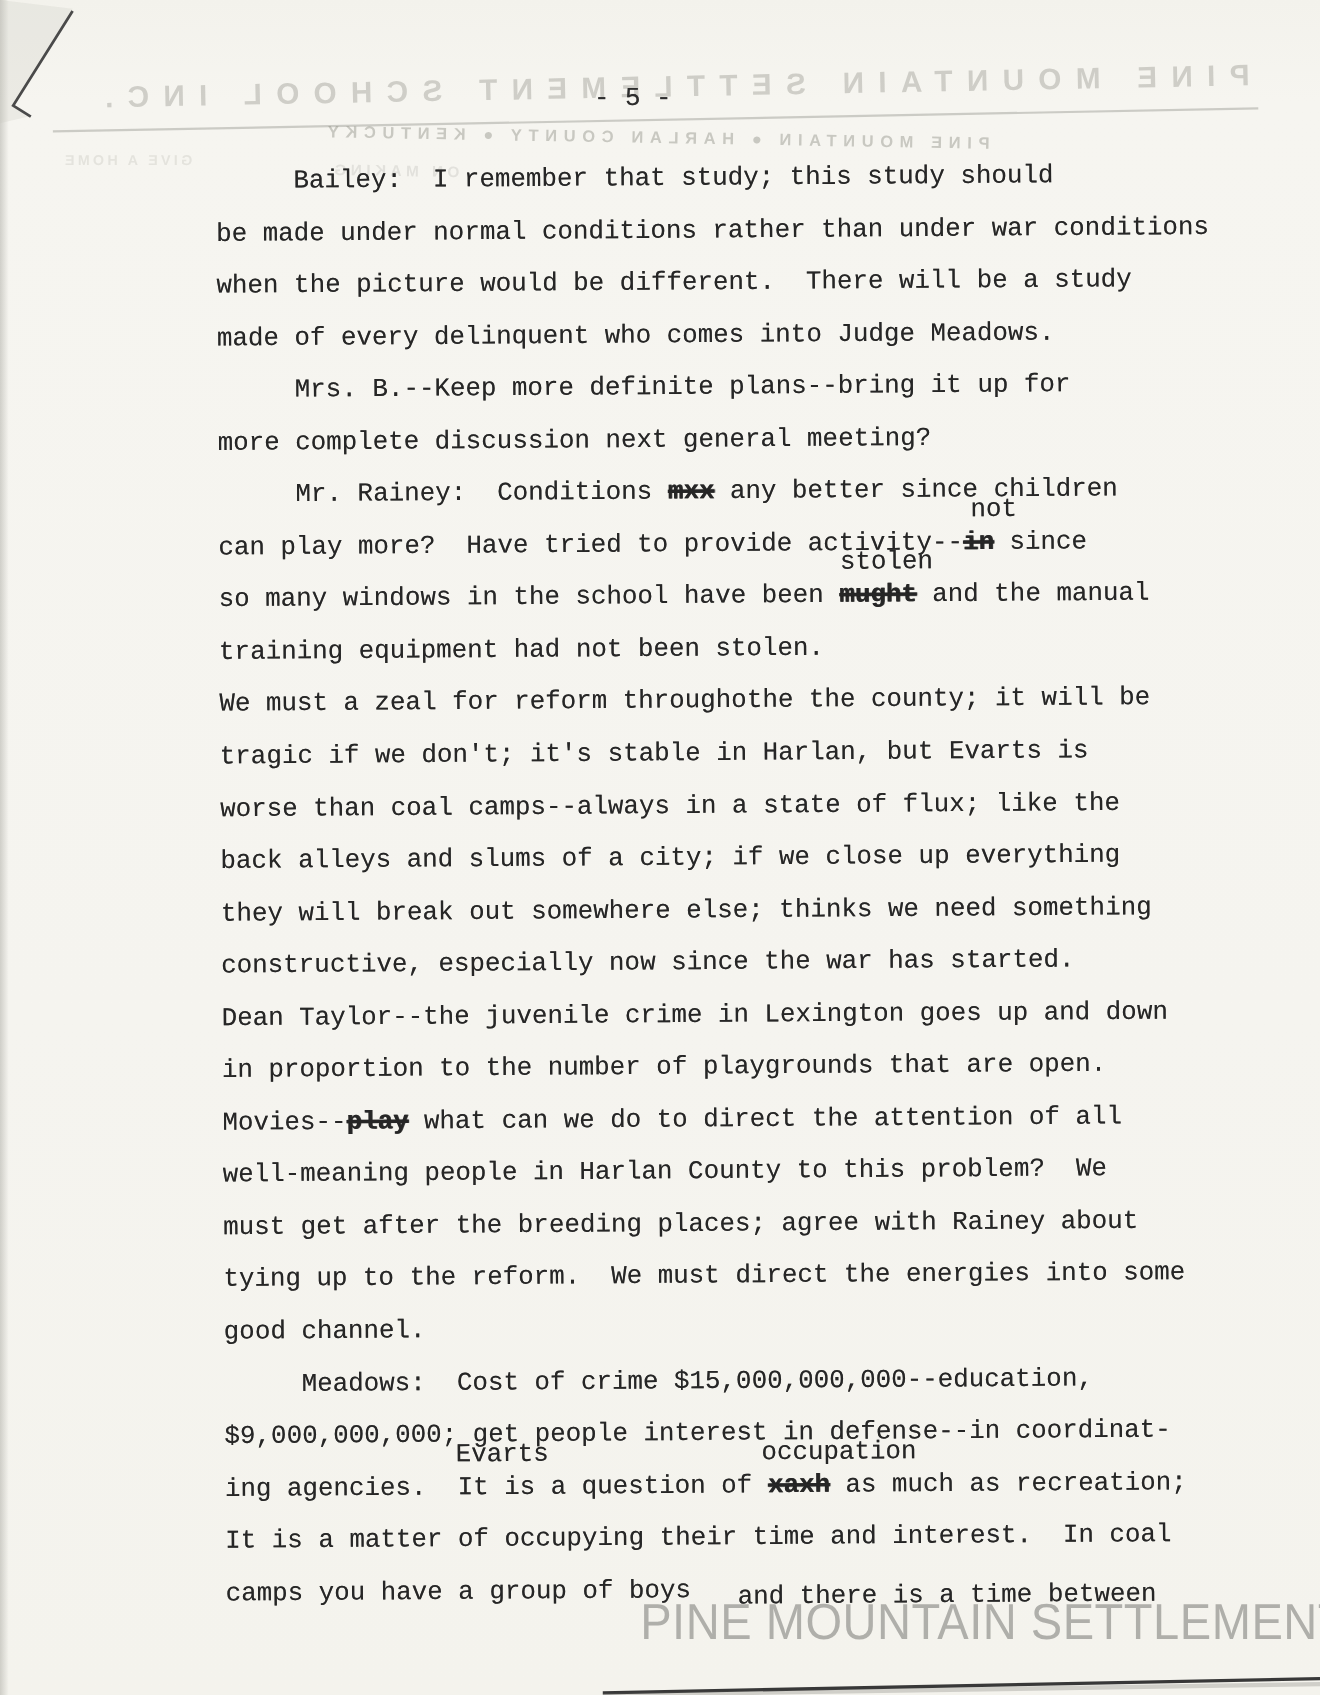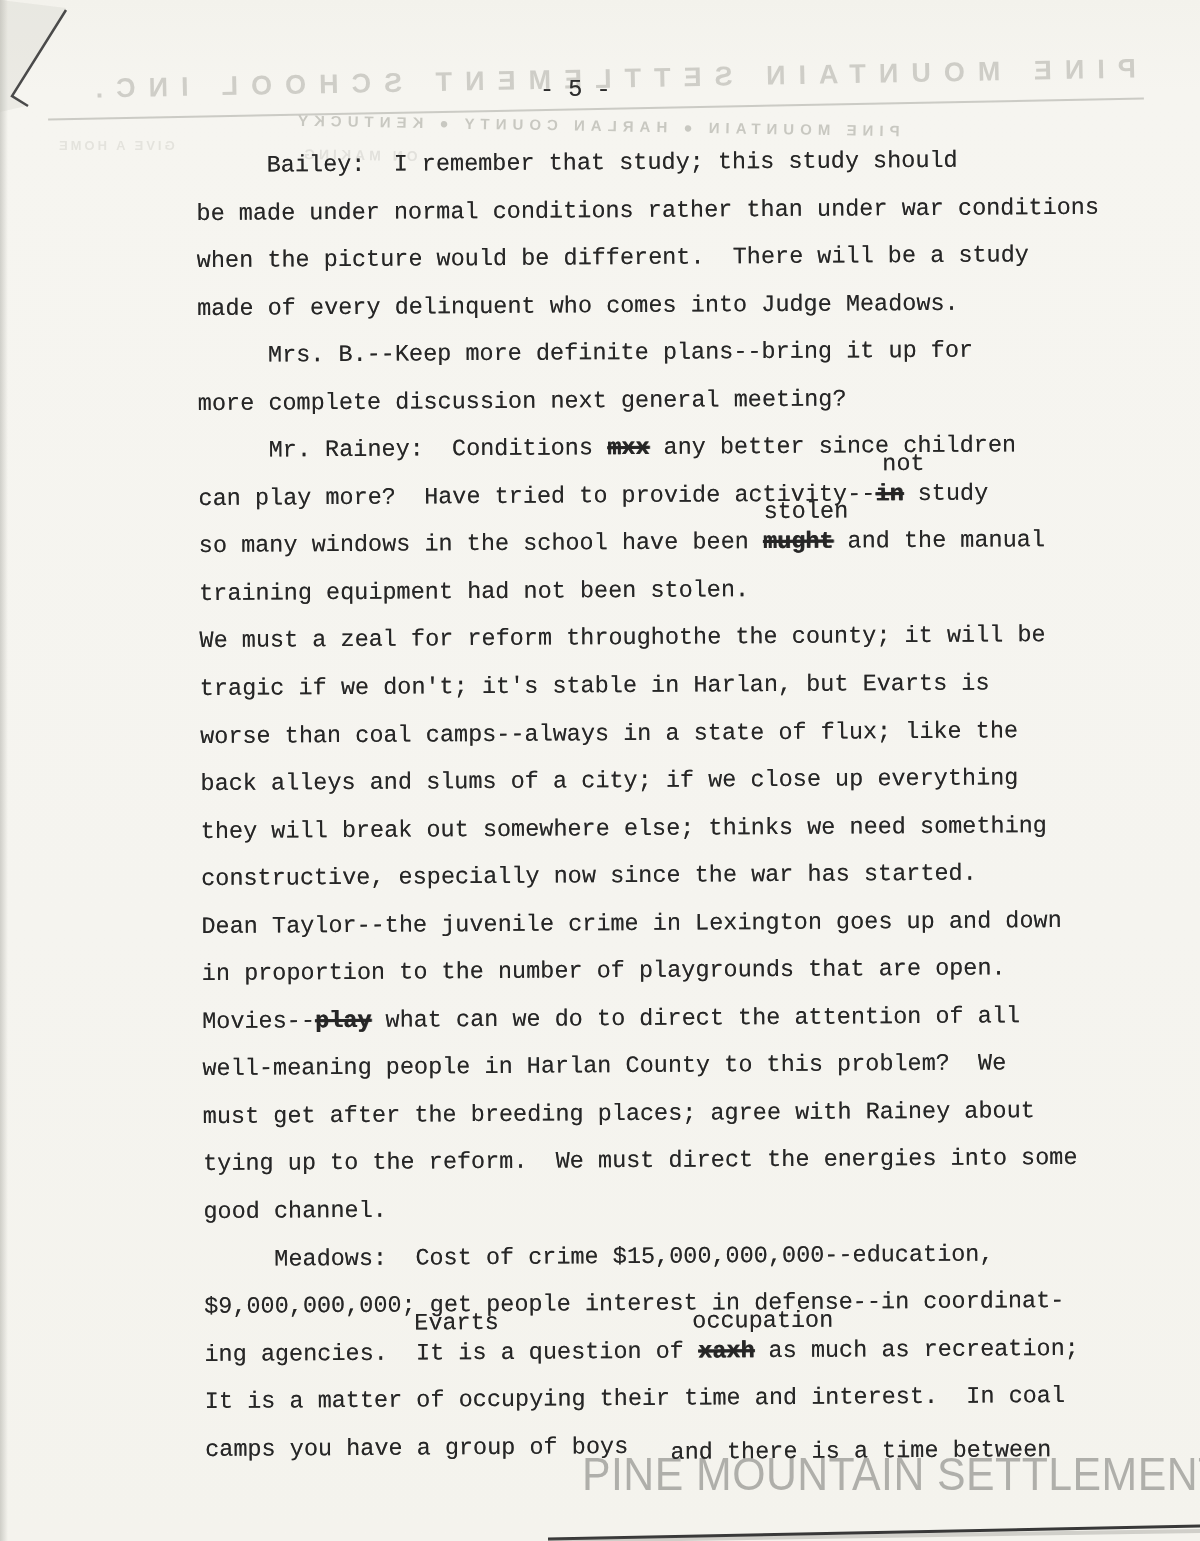--- a/index.html
+++ b/index.html
@@ -87,21 +87,21 @@
   <div class="docbody">
     <div class="line"><span>     Bailey:  I remember that study; this study should</span></div>
     <div class="line"><span>be made under normal conditions rather than under war conditions</span></div>
     <div class="line"><span>when the picture would be different.  There will be a study</span></div>
     <div class="line"><span>made of every delinquent who comes into Judge Meadows.</span></div>
     <div class="line"><span>     Mrs. B.--Keep more definite plans--bring it up for</span></div>
     <div class="line"><span>more complete discussion next general meeting?</span></div>
 
     <div class="line"><span>     Mr. Rainey:  Conditions </span><span class="strike">mxx</span><span> any better since children</span></div>
 
-    <div class="line"><span class="ins" style="left:684px">not</span><span>can play more?  Have tried to provide activity--</span><span class="strike">in</span><span> study</span></div>
+    <div class="line"><span class="ins" style="left:684px">not</span><span>can play more?  Have tried to provide activity--</span><span class="strike">in</span><span> since</span></div>
 
     <div class="line"><span class="ins" style="left:565px">stolen</span><span>so many windows in the school have been </span><span class="strike">mught</span><span> and the manual</span></div>
 
     <div class="line"><span>training equipment had not been stolen.</span></div>
     <div class="line"><span>We must a zeal for reform throughothe the county; it will be</span></div>
     <div class="line"><span>tragic if we don't; it's stable in Harlan, but Evarts is</span></div>
     <div class="line"><span>worse than coal camps--always in a state of flux; like the</span></div>
     <div class="line"><span>back alleys and slums of a city; if we close up everything</span></div>
     <div class="line"><span>they will break out somewhere else; thinks we need something</span></div>
     <div class="line"><span>constructive, especially now since the war has started.</span></div>

